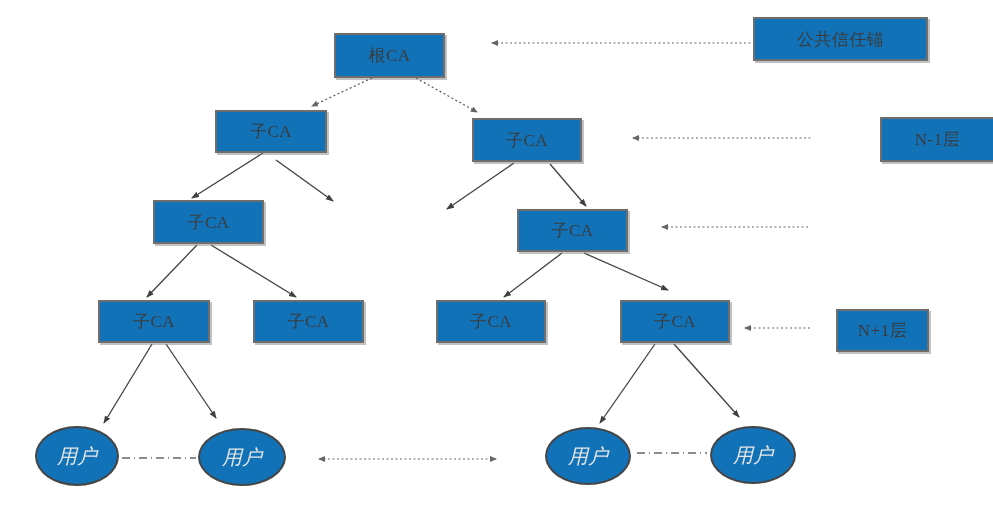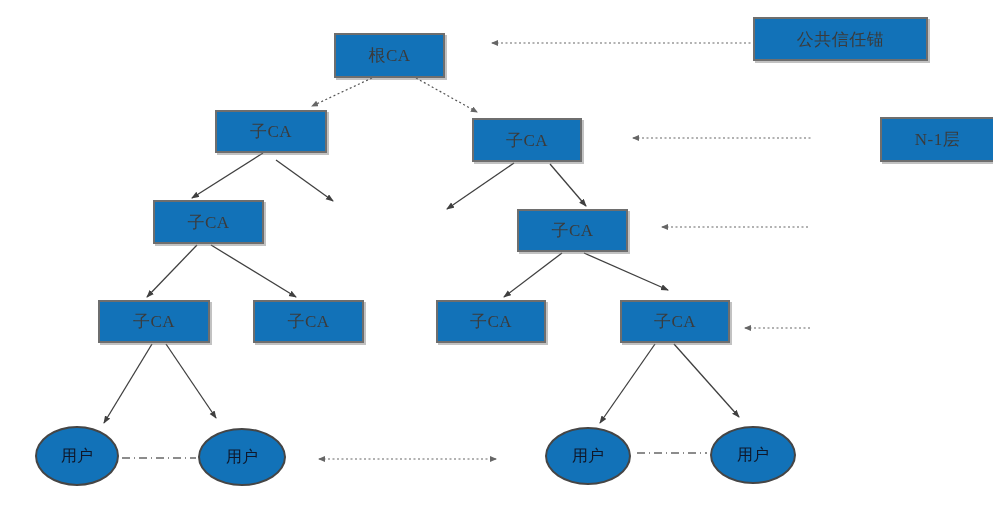--- a/index.html
+++ b/index.html
@@ -23,23 +23,24 @@
     letter-spacing:0.5px;
   }
   .node.shadow{box-shadow:2px 2px 0 rgba(120,120,120,0.45);}
   .ellipse{
     position:absolute;
     background:#1272B8;
     border:2px solid #454545;
     border-radius:50%;
     box-sizing:border-box;
     display:flex;align-items:center;justify-content:center;
-    color:#0f172a;
-    font-size:16px;
+    color:#e5e5e5;
+    font-size:20px;
     z-index:2;
+    font-style:italic;
   }
 </style>
 </head>
 <body>
 
 <div id="canvas">
 
   <svg id="edges" viewBox="0 0 993 514" xmlns="http://www.w3.org/2000/svg">
     <defs>
       <marker id="ah" markerWidth="9" markerHeight="7" refX="7" refY="3" orient="auto" markerUnits="userSpaceOnUse">
@@ -98,20 +99,21 @@
 
 
   <div class="node shadow" style="left:98px;top:300px;width:112px;height:43px">子CA</div>
 
   <div class="node shadow" style="left:253px;top:300px;width:111px;height:43px">子CA</div>
 
   <div class="node shadow" style="left:436px;top:300px;width:110px;height:43px">子CA</div>
 
   <div class="node shadow" style="left:620px;top:300px;width:110px;height:43px">子CA</div>
 
+  <div class="node shadow" style="left:836px;top:309px;width:93px;height:43px">N+1层</div>
 
   <div class="ellipse" style="left:35px;top:426px;width:84px;height:60px">用户</div>
 
   <div class="ellipse" style="left:198px;top:428px;width:88px;height:58px">用户</div>
 
   <div class="ellipse" style="left:545px;top:427px;width:86px;height:58px">用户</div>
 
   <div class="ellipse" style="left:710px;top:426px;width:86px;height:58px">用户</div>
 
 </div>

